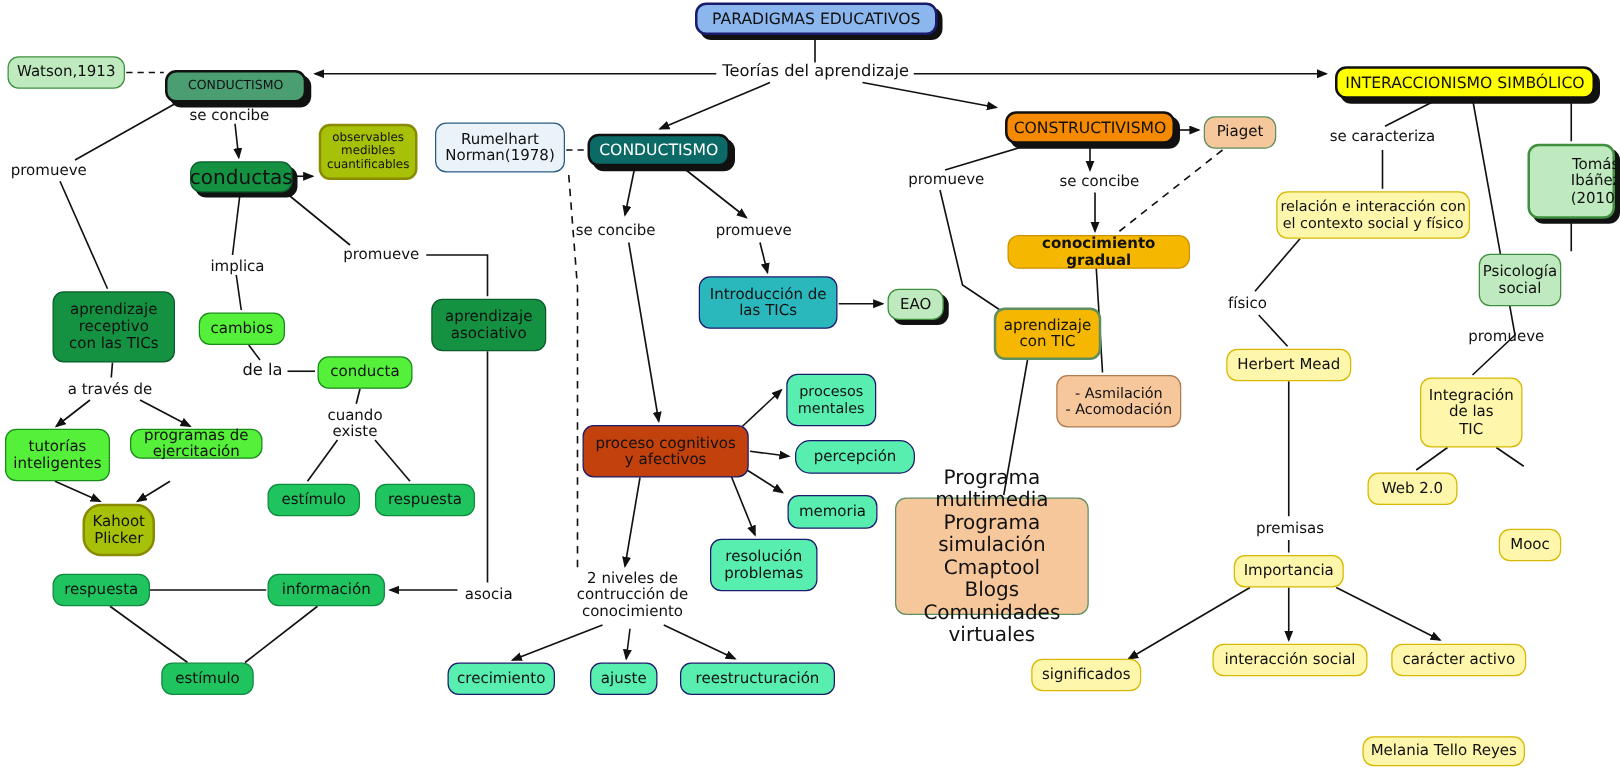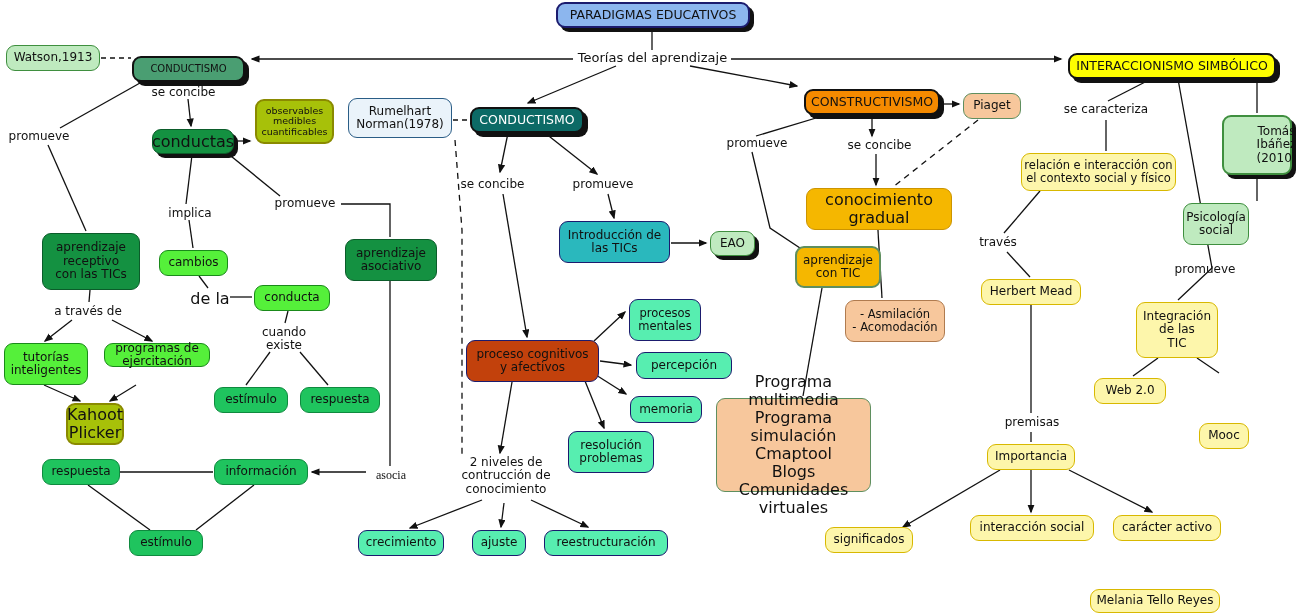--- a/index.html
+++ b/index.html
@@ -146,21 +146,21 @@
       <div class="node shadow" style="left: 470px; top: 107px; width: 114px; height: 26px; font-size: 12.5px; background: rgb(12, 106, 102); border-color: rgb(17, 17, 17); border-width: 2px; color: rgb(255, 255, 255);">CONDUCTISMO</div>
       <div class="node shadow" style="left: 804px; top: 89px; width: 136px; height: 26px; font-size: 12.5px; background: rgb(245, 138, 0); border-color: rgb(17, 17, 17); border-width: 2px; color: rgb(17, 17, 17);">CONSTRUCTIVISMO</div>
       <div class="node" style="left: 963px; top: 93px; width: 58px; height: 26px; font-size: 12px; background: rgb(247, 199, 156); border-color: rgb(95, 143, 95); border-width: 1px; color: rgb(17, 17, 17);">Piaget</div>
       <div class="node shadow" style="left: 1068px; top: 53px; width: 208px; height: 26px; font-size: 12.5px; background: rgb(255, 255, 0); border-color: rgb(17, 17, 17); border-width: 2px; color: rgb(17, 17, 17);">INTERACCIONISMO SIMBÓLICO</div>
       <div class="node shadow" style="left: 152px; top: 129px; width: 82px; height: 25px; font-size: 16px; background: rgb(20, 145, 65); border-color: rgb(11, 92, 42); border-width: 1px; color: rgb(17, 17, 17); text-align: center;">conductas</div>
       <div class="node shadow" style="left: 1222px; top: 115px; width: 70px; height: 60px; font-size: 12px; background: rgb(191, 234, 191); border-color: rgb(63, 143, 63); border-width: 2px; color: rgb(17, 17, 17); padding-left: 39px;">Tomás
 Ibáñez
 (2010)</div>
       <div class="node" style="left: 1021px; top: 153px; width: 155px; height: 38px; font-size: 11.5px; background: rgb(253, 246, 171); border-color: rgb(216, 184, 0); border-width: 1px; color: rgb(17, 17, 17);">relación e interacción con
 el contexto social y físico</div>
-      <div class="node" style="left: 806px; top: 188px; width: 146px; height: 42px; font-size: 16px; background: rgb(245, 183, 0); border-color: rgb(204, 148, 0); border-width: 1px; color: rgb(17, 17, 17);">conocimiento gradual</div>
+      <div class="node" style="left: 806px; top: 188px; width: 146px; height: 27px; font-size: 12px; background: rgb(245, 183, 0); border-color: rgb(204, 148, 0); border-width: 1px; color: rgb(17, 17, 17); font-weight: bold;">conocimiento gradual</div>
       <div class="node" style="left: 1183px; top: 203px; width: 66px; height: 42px; font-size: 12px; background: rgb(191, 234, 191); border-color: rgb(63, 143, 63); border-width: 1px; color: rgb(17, 17, 17);">Psicología
 social</div>
       <div class="node" style="left: 559px; top: 221px; width: 111px; height: 42px; font-size: 12px; background: rgb(42, 184, 189); border-color: rgb(27, 27, 110); border-width: 1px; color: rgb(17, 17, 17);">Introducción de
 las TICs</div>
       <div class="node shadow" style="left: 710px; top: 231px; width: 45px; height: 25px; font-size: 12px; background: rgb(191, 234, 191); border-color: rgb(63, 143, 63); border-width: 1px; color: rgb(17, 17, 17);">EAO</div>
       <div class="node" style="left: 42px; top: 233px; width: 98px; height: 57px; font-size: 12px; background: rgb(20, 145, 65); border-color: rgb(11, 92, 42); border-width: 1px; color: rgb(17, 17, 17);">aprendizaje
 receptivo
 con las TICs</div>
       <div class="node" style="left: 345px; top: 239px; width: 92px; height: 42px; font-size: 12px; background: rgb(20, 145, 65); border-color: rgb(11, 92, 42); border-width: 1px; color: rgb(17, 17, 17);">aprendizaje
 asociativo</div>
@@ -175,32 +175,32 @@
 - Acomodación</div>
       <div class="node" style="left: 1136px; top: 302px; width: 82px; height: 56px; font-size: 12px; background: rgb(253, 246, 171); border-color: rgb(216, 184, 0); border-width: 1px; color: rgb(17, 17, 17);">Integración
 de las
 TIC</div>
       <div class="node" style="left: 4px; top: 343px; width: 84px; height: 42px; font-size: 12px; background: rgb(85, 240, 58); border-color: rgb(26, 138, 26); border-width: 1px; color: rgb(17, 17, 17);">tutorías
 inteligentes</div>
       <div class="node" style="left: 104px; top: 343px; width: 106px; height: 24px; font-size: 12px; background: rgb(85, 240, 58); border-color: rgb(26, 138, 26); border-width: 1px; color: rgb(17, 17, 17);">programas de
 ejercitación</div>
       <div class="node" style="left: 466px; top: 340px; width: 133px; height: 42px; font-size: 12px; background: #c2410c; border-color: rgb(27, 27, 110); border-width: 1px; color: rgb(17, 17, 17);">proceso cognitivos
 y afectivos</div>
-      <div class="node" style="left: 636px; top: 352px; width: 96px; height: 27px; font-size: 12px; background: rgb(87, 238, 176); border-color: rgb(27, 27, 110); border-width: 1px; color: rgb(17, 17, 17);">percepción</div>
+      <div class="node" style="left: 636px; top: 352px; width: 96px; height: 27px; font-size: 12px; background: rgb(87, 238, 176); border-color: rgb(27, 27, 110); border-width: 1px; color: rgb(17, 17, 17); border-radius: 12px;">percepción</div>
       <div class="node" style="left: 716px; top: 398px; width: 155px; height: 94px; font-size: 16px; background: rgb(247, 199, 156); border-color: rgb(95, 143, 95); border-width: 1px; color: rgb(17, 17, 17);">Programa multimedia
 Programa simulación
 Cmaptool
 Blogs
 Comunidades virtuales</div>
       <div class="node" style="left: 630px; top: 396px; width: 72px; height: 27px; font-size: 12px; background: rgb(87, 238, 176); border-color: rgb(27, 27, 110); border-width: 1px; color: rgb(17, 17, 17);">memoria</div>
       <div class="node" style="left: 1094px; top: 378px; width: 72px; height: 26px; font-size: 12px; background: rgb(253, 246, 171); border-color: rgb(216, 184, 0); border-width: 1px; color: rgb(17, 17, 17);">Web 2.0</div>
       <div class="node" style="left: 1199px; top: 375px; width: 50px; height: 26px; font-size: 12px; background: rgb(253, 246, 171); border-color: rgb(216, 184, 0); border-width: 1px; color: rgb(17, 17, 17); margin-top: 48px;">Mooc</div>
       <div class="node" style="left: 214px; top: 387px; width: 74px; height: 26px; font-size: 12px; background: rgb(31, 196, 94); border-color: rgb(15, 138, 63); border-width: 1px; color: rgb(17, 17, 17);">estímulo</div>
       <div class="node" style="left: 300px; top: 387px; width: 80px; height: 26px; font-size: 12px; background: rgb(31, 196, 94); border-color: rgb(15, 138, 63); border-width: 1px; color: rgb(17, 17, 17);">respuesta</div>
-      <div class="node" style="left: 66px; top: 403px; width: 58px; height: 42px; font-size: 16px; background: rgb(167, 193, 9); border-color: rgb(138, 138, 0); border-width: 2px; color: rgb(17, 17, 17);">Kahoot
+      <div class="node" style="left: 66px; top: 403px; width: 58px; height: 42px; font-size: 12px; background: rgb(167, 193, 9); border-color: rgb(138, 138, 0); border-width: 2px; color: rgb(17, 17, 17); border-radius: 15px;">Kahoot
 Plicker</div>
       <div class="node" style="left: 568px; top: 431px; width: 86px; height: 42px; font-size: 12px; background: rgb(87, 238, 176); border-color: rgb(27, 27, 110); border-width: 1px; color: rgb(17, 17, 17);">resolución
 problemas</div>
       <div class="node" style="left: 42px; top: 459px; width: 78px; height: 26px; font-size: 12px; background: rgb(31, 196, 94); border-color: rgb(15, 138, 63); border-width: 1px; color: rgb(17, 17, 17);">respuesta</div>
       <div class="node" style="left: 214px; top: 459px; width: 94px; height: 26px; font-size: 12px; background: rgb(31, 196, 94); border-color: rgb(15, 138, 63); border-width: 1px; color: rgb(17, 17, 17);">información</div>
       <div class="node" style="left: 987px; top: 444px; width: 88px; height: 26px; font-size: 12px; background: rgb(253, 246, 171); border-color: rgb(216, 184, 0); border-width: 1px; color: rgb(17, 17, 17);">Importancia</div>
       <div class="node" style="left: 358px; top: 530px; width: 86px; height: 26px; font-size: 12px; background: rgb(87, 238, 176); border-color: rgb(27, 27, 110); border-width: 1px; color: rgb(17, 17, 17);">crecimiento</div>
       <div class="node" style="left: 472px; top: 530px; width: 54px; height: 26px; font-size: 12px; background: rgb(87, 238, 176); border-color: rgb(27, 27, 110); border-width: 1px; color: rgb(17, 17, 17);">ajuste</div>
       <div class="node" style="left: 544px; top: 530px; width: 124px; height: 26px; font-size: 12px; background: rgb(87, 238, 176); border-color: rgb(27, 27, 110); border-width: 1px; color: rgb(17, 17, 17);">reestructuración</div>
       <div class="node" style="left: 129px; top: 530px; width: 74px; height: 26px; font-size: 12px; background: rgb(31, 196, 94); border-color: rgb(15, 138, 63); border-width: 1px; color: rgb(17, 17, 17);">estímulo</div>
@@ -213,25 +213,25 @@
       <div class="lbl" style="left: 575px; top: 51px; width: 155px; font-size: 13px;">Teorías del aprendizaje</div>
       <div class="lbl" style="left: 146px; top: 86px; width: 75px; font-size: 12px;">se concibe</div>
       <div class="lbl" style="left: 4px; top: 130px; width: 70px; font-size: 12px;">promueve</div>
       <div class="lbl" style="left: 1060px; top: 103px; width: 92px; font-size: 12px;">se caracteriza</div>
       <div class="lbl" style="left: 722px; top: 137px; width: 70px; font-size: 12px;">promueve</div>
       <div class="lbl" style="left: 842px; top: 139px; width: 75px; font-size: 12px;">se concibe</div>
       <div class="lbl" style="left: 164px; top: 207px; width: 52px; font-size: 12px;">implica</div>
       <div class="lbl" style="left: 270px; top: 197px; width: 70px; font-size: 12px;">promueve</div>
       <div class="lbl" style="left: 455px; top: 178px; width: 75px; font-size: 12px;">se concibe</div>
       <div class="lbl" style="left: 568px; top: 178px; width: 70px; font-size: 12px;">promueve</div>
-      <div class="lbl" style="left: 977px; top: 236px; width: 42px; font-size: 12px;">través</div>
+      <div class="lbl" style="left: 977px; top: 236px; width: 42px; font-size: 12px;">físico</div>
       <div class="lbl" style="left: 1170px; top: 263px; width: 70px; font-size: 12px;">promueve</div>
-      <div class="lbl" style="left: 190px; top: 290px; width: 40px; font-size: 16px;">de la</div>
+      <div class="lbl" style="left: 190px; top: 290px; width: 40px; font-size: 13px;">de la</div>
       <div class="lbl" style="left: 48px; top: 305px; width: 80px; font-size: 12px;">a través de</div>
       <div class="lbl" style="left: 254px; top: 326px; width: 60px; font-size: 12px;">cuando
 existe</div>
       <div class="lbl" style="left: 1001px; top: 416px; width: 62px; font-size: 12px;">premisas</div>
-      <div class="lbl" style="left: 368px; top: 469px; width: 46px; font-size: 12px; font-family: Liberation Serif, serif;">asocia</div>
+      <div class="lbl" style="left: 368px; top: 469px; width: 46px; font-size: 12px;">asocia</div>
       <div class="lbl" style="left: 455px; top: 456px; width: 102px; font-size: 12px;">2 niveles de
 contrucción de
 conocimiento</div>
     </div>
 </div>
 
 </body></html>

